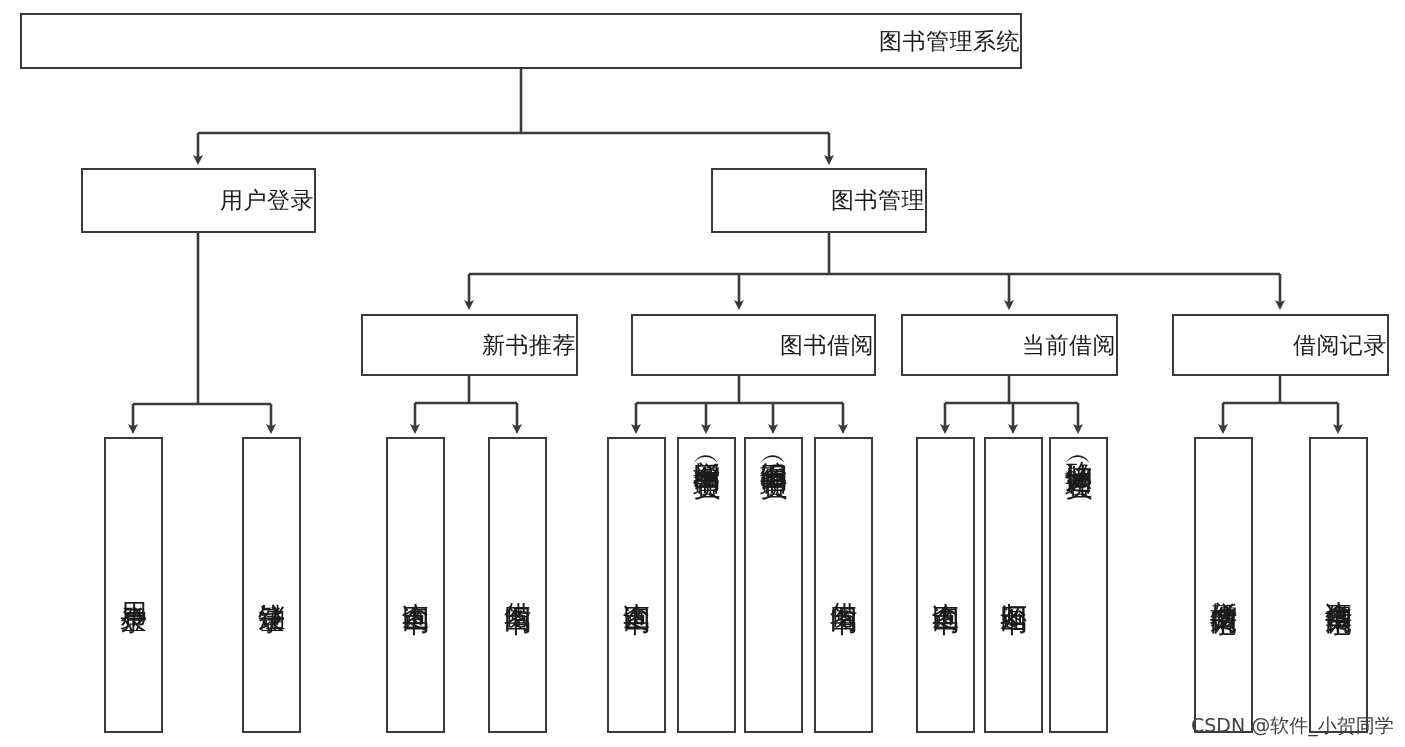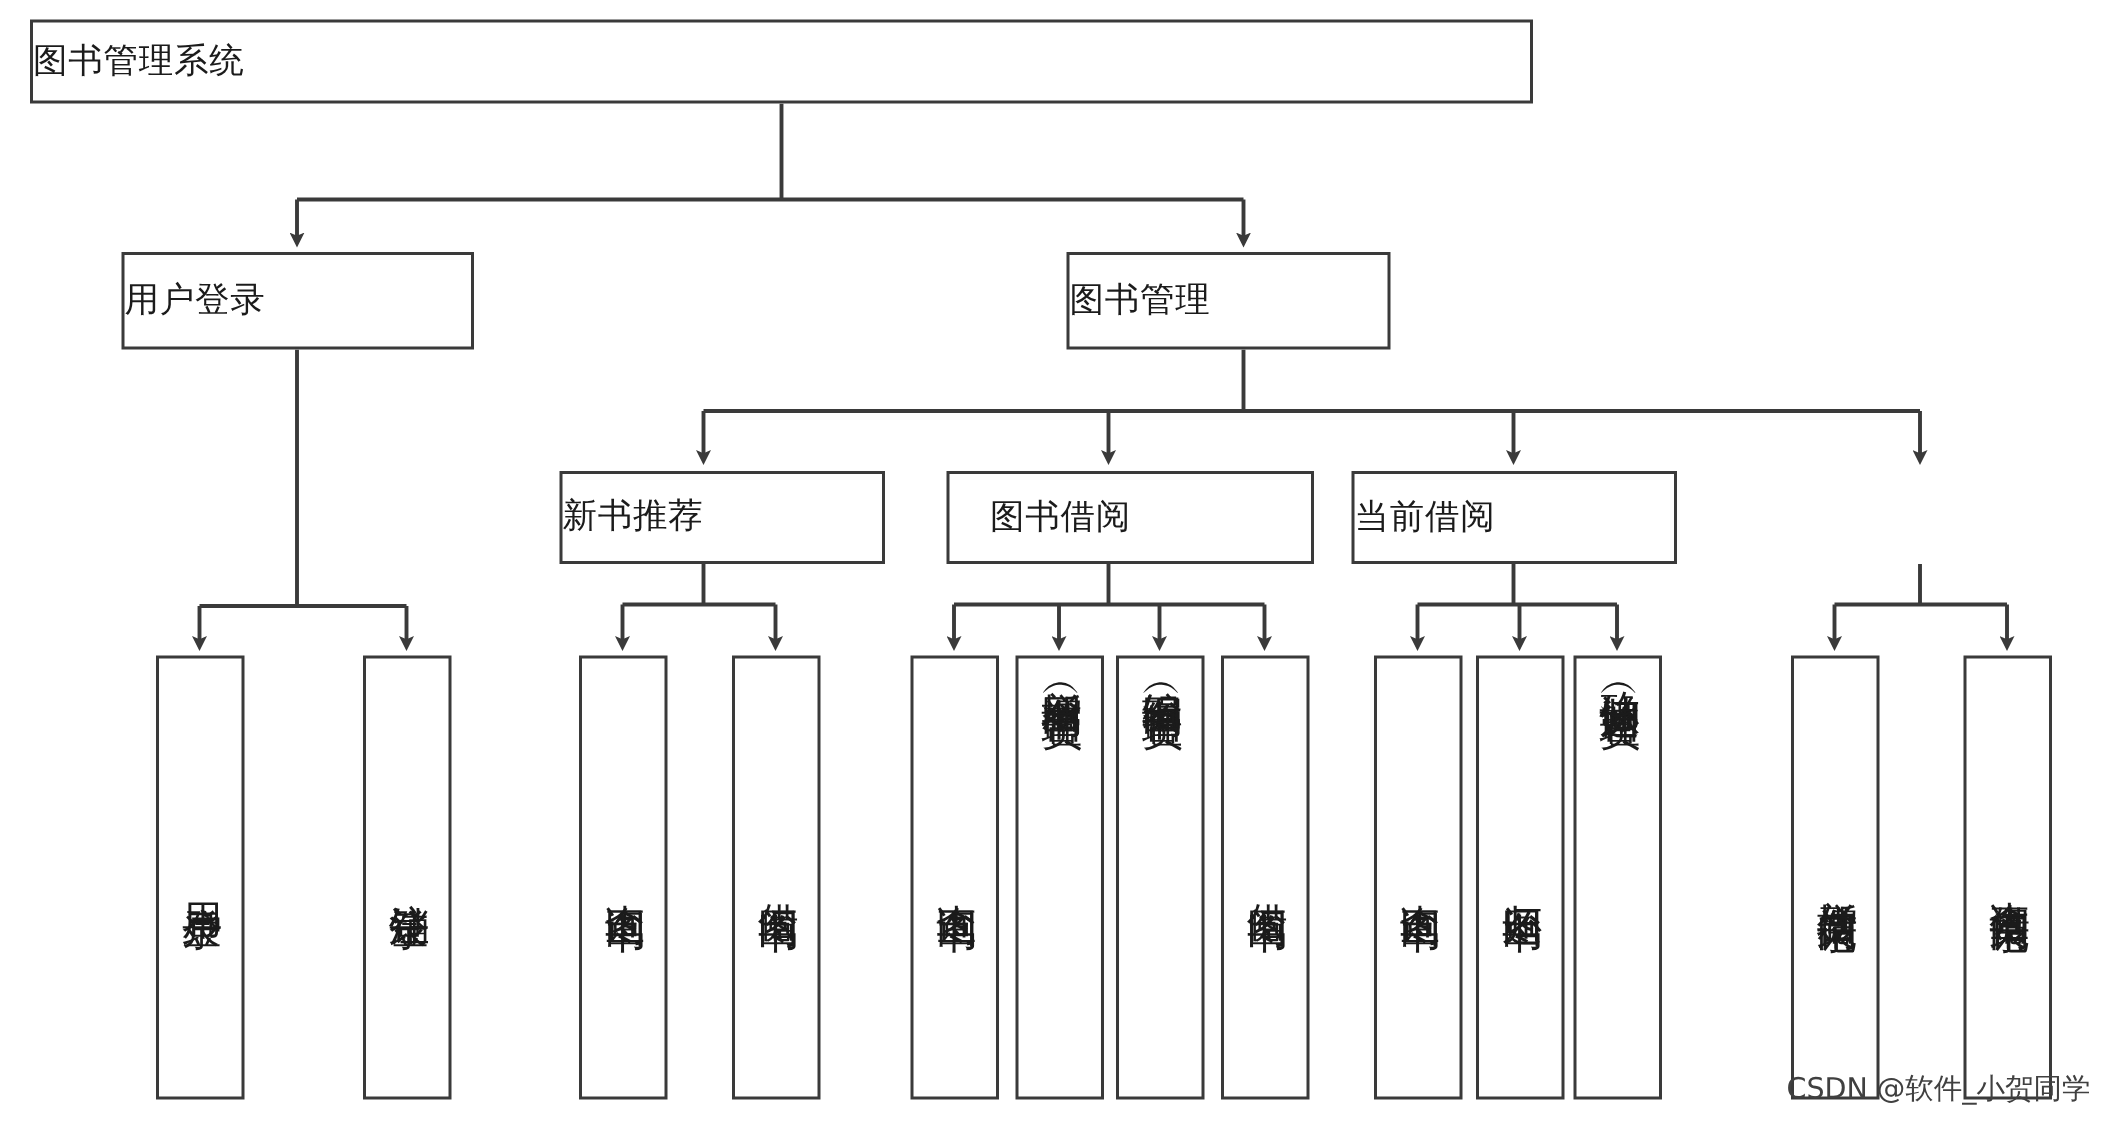--- a/index.html
+++ b/index.html
@@ -24,21 +24,21 @@
     width: 1405px;
     height: 747px;
   }
   .node {
     position: absolute;
     box-sizing: border-box;
     border: 2px solid #3a3a3a;
     background: #ffffff;
     display: flex;
     align-items: center;
-    justify-content: flex-start;
+    justify-content: flex-end;
     color: #1b1b1b;
   }
   .node-label {
     display: block;
     text-align: center;
     line-height: 1.0;
   }
   
   .h-node .node-label {
     font-size: 23px;
@@ -132,32 +132,35 @@
   </div>
 
   <div class="node h-node" style="left:81px; top:168px; width:235px; height:65px;">
     <span class="node-label">用户登录</span>
   </div>
 
   <div class="node h-node" style="left:711px; top:168px; width:216px; height:65px;">
     <span class="node-label">图书管理</span>
   </div>
 
-  <div class="node h-node" style="left:373px; top:314px; width:217px; height:62px;font-family:Liberation Mono, monospace;">
+  <div class="node h-node" style="left:361px; top:314px; width:217px; height:62px;">
     <span class="node-label">新书推荐</span>
   </div>
 
   <div class="node h-node" style="left:631px; top:314px; width:245px; height:62px;padding-left:27px;">
     <span class="node-label">图书借阅</span>
   </div>
 
   <div class="node h-node" style="left:901px; top:314px; width:217px; height:62px;">
     <span class="node-label">当前借阅</span>
   </div>
 
+  <div class="node h-node" style="left:1172px; top:314px; width:217px; height:62px;">
+    <span class="node-label">借阅记录</span>
+  </div>
 
   <div class="node v-node centered" style="left:104px; top:437px; width:59px; height:296px;">
     <span class="node-label">用户登录</span>
   </div>
 
   <div class="node v-node centered" style="left:242px; top:437px; width:59px; height:296px;">
     <span class="node-label">注销登录</span>
   </div>
 
   <div class="node v-node centered" style="left:386px; top:437px; width:59px; height:296px;">

